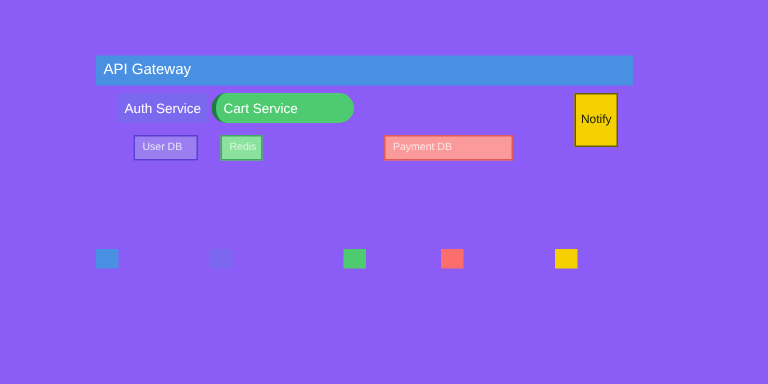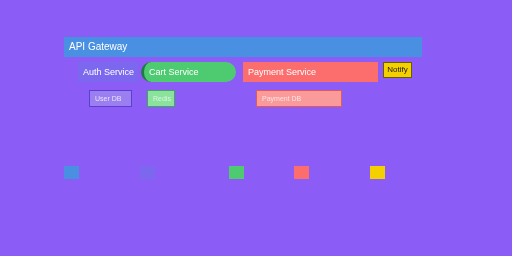--- a/index.html
+++ b/index.html
@@ -106,25 +106,22 @@
   </div>
 
   <div class="node tier-auth" style="left:78px; top:62px; width:60px; height:20px;">
     <span class="label">Auth Service</span>
   </div>
 
   <div class="node tier-cart" style="left:141px; top:62px; width:95px; height:20px;border-radius:10px;">
     <span class="label">Cart Service</span>
   </div>
 
-  <div class="node tier-payment" style="left:243px; top:62px; width:135px; height:20px;">
-    <span class="label">Payment Service</span>
-  </div>
 
-  <div class="node tier-notify" style="left:383px; top:62px; width:29px; height:16px;">
+  <div class="node tier-notify" style="left:383px; top:62px; width:29px; height:36px;">
     <span class="label">Notify</span>
   </div>
 
   <div class="node tier-userdb" style="left:89px; top:90px; width:43px; height:17px;">
     <span class="label">User DB</span>
   </div>
 
   <div class="node tier-redis" style="left:147px; top:90px; width:28px; height:17px;">
     <span class="label">Redis</span>
   </div>

